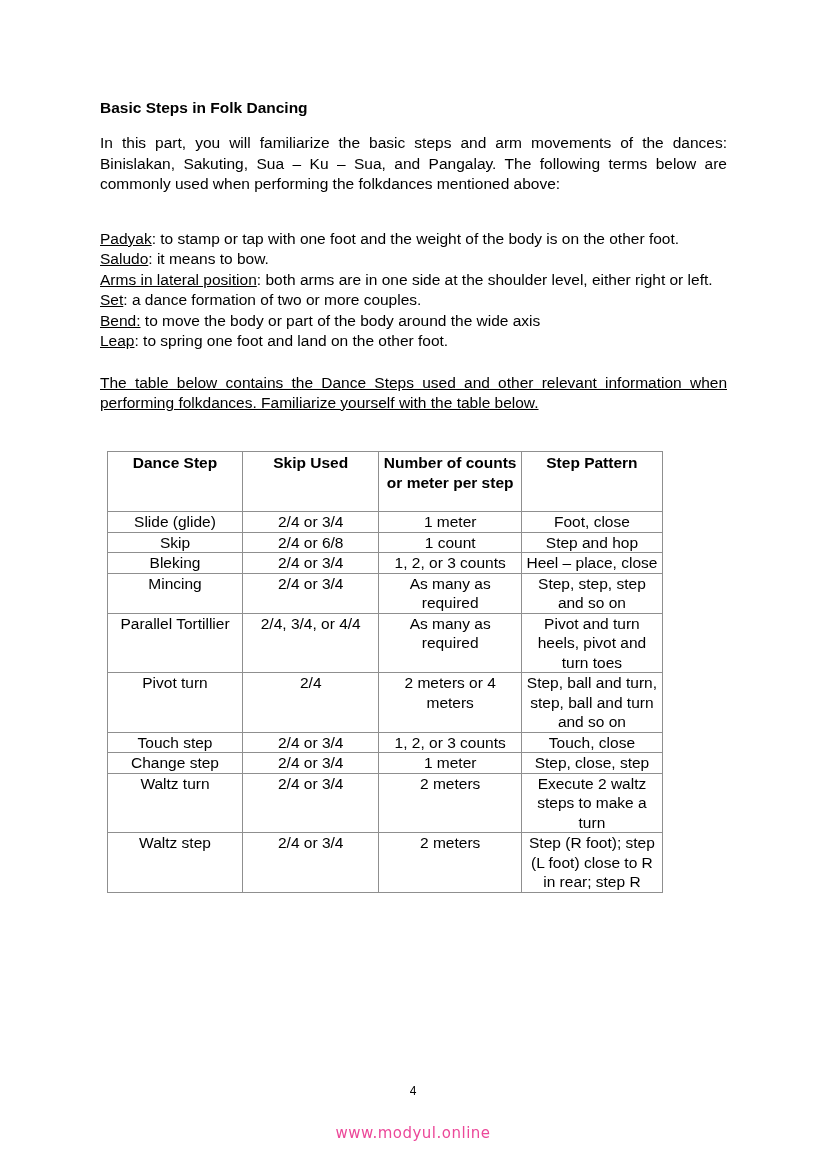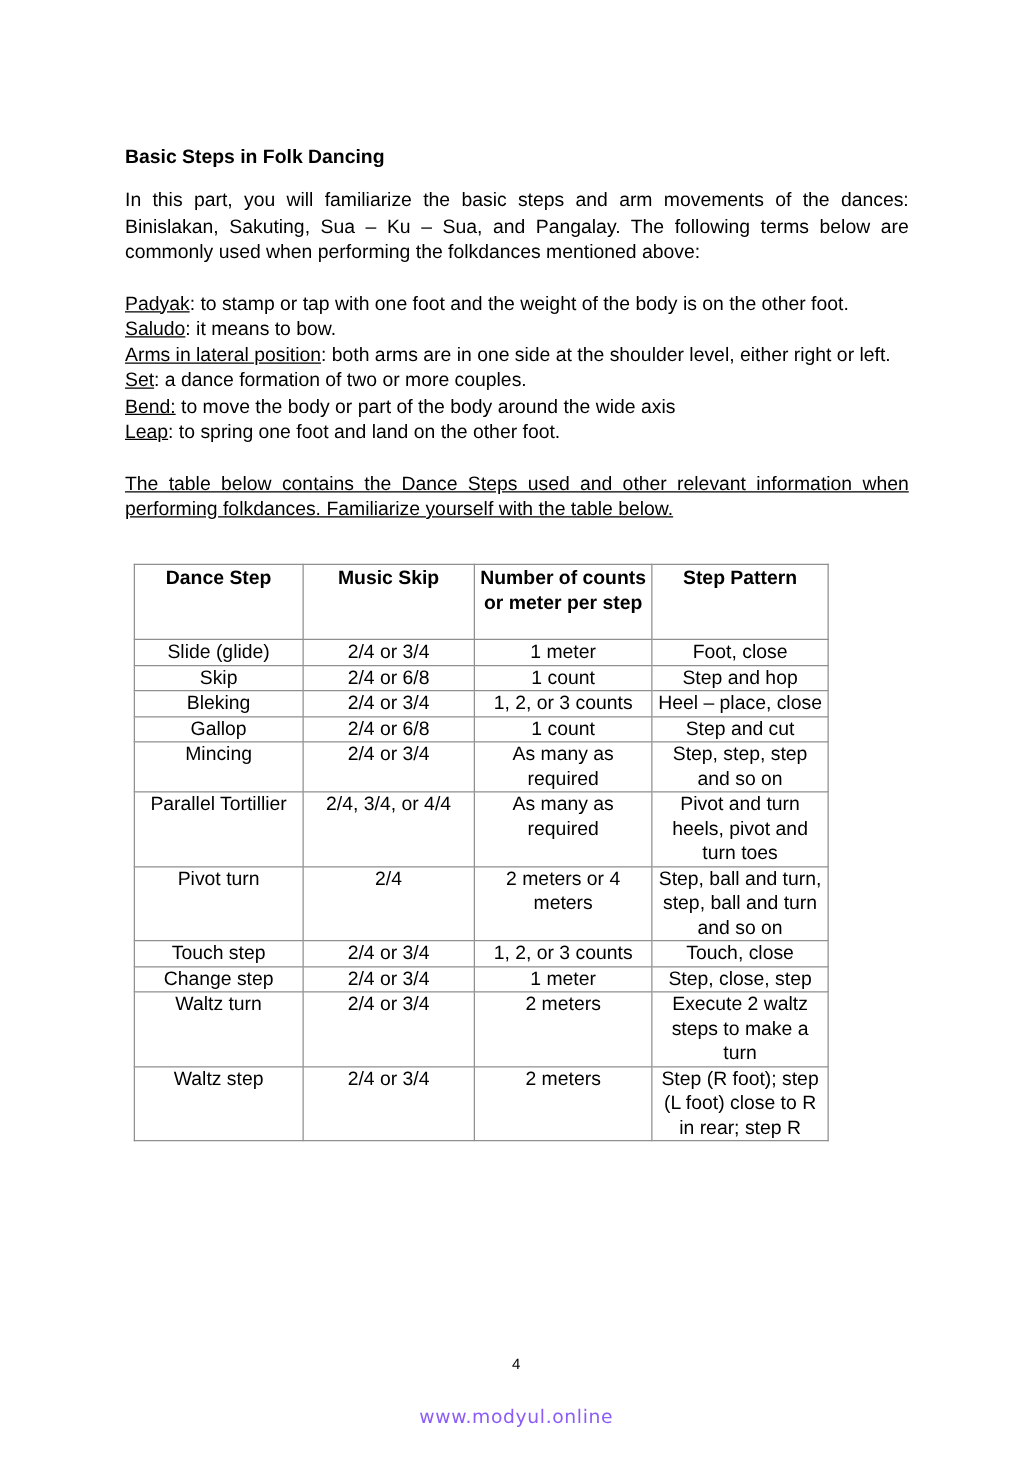--- a/index.html
+++ b/index.html
@@ -1,37 +1,37 @@
 <!DOCTYPE html>
 <html><head>
   <meta charset="utf-8">
   <style>
     html, body { margin: 0; padding: 0; background: #ffffff; }
     body { width: 826px; height: 1169px; position: relative; overflow: hidden;
            font-family: "Liberation Sans", sans-serif; color: #000; }
-    .page { position: absolute; left: 100px; top: 116px; width: 627px; }
+    .page { position: absolute; left: 100px; top: 98px; width: 627px; }
     .title { font-weight: bold; font-size: 15.5px; line-height: 20px; margin: 0; }
     p { margin: 0; font-size: 15.5px; line-height: 20.5px; text-align: justify; }
     .intro { margin-top: 15px; }
-    .terms { margin-top: 21px; }
+    .terms { margin-top: 34px; }
     .term-line { font-size: 15.5px; line-height: 20.5px; }
     .term-name { text-decoration: underline; }
     .table-intro { margin-top: 21px; text-decoration: underline; }
     table { position: absolute; left: 107px; top: 451px; width: 556px;
             border-collapse: collapse; font-size: 15.5px; }
     td, th { border: 1px solid #8f8f8f; vertical-align: top; text-align: center;
              padding: 0 2px; line-height: 19.5px; }
     th { font-weight: bold; height: 58px; padding-top: 1px; }
     td.left { text-align: left; padding-left: 5px; }
     col.c1 { width: 150px; } col.c2 { width: 155px; }
     col.c3 { width: 158px; } col.c4 { width: 157px; }
     .pagenum { position: absolute; left: 0; width: 826px; top: 1084px;
                text-align: center; font-size: 12px; }
     .watermark { position: absolute; left: 0; width: 826px; top: 1124px;
-                 text-align: center; font-size: 15px; color: #8b5cf6; letter-spacing: 0.5px;
+                 text-align: center; font-size: 15px; color: #ec4899; letter-spacing: 0.5px;
                  font-family: "DejaVu Sans", sans-serif; }
   </style>
 </head>
 <body>
 
 <div class="page">
   <h1 class="title">Basic Steps in Folk Dancing</h1>
   <p class="intro">In this part, you will familiarize the basic steps and arm movements of the dances: Binislakan, Sakuting, Sua – Ku – Sua, and Pangalay. The following terms below are commonly used when performing the folkdances mentioned above:</p>
 
   <div class="terms">
@@ -49,21 +49,21 @@
 <table>
   <colgroup>
       <col class="c1">
       <col class="c2">
       <col class="c3">
       <col class="c4">
     </colgroup>
   <thead>
     <tr>
       <th>Dance Step</th>
-      <th>Music Skip</th>
+      <th>Skip Used</th>
       <th>Number of counts or meter per step</th>
       <th>Step Pattern</th>
     </tr>
   </thead>
   <tbody>
     <tr>
         <td>Slide (glide)</td>
         <td>2/4 or 3/4</td>
         <td>1 meter</td>
         <td>Foot, close</td>
@@ -72,26 +72,20 @@
         <td>Skip</td>
         <td>2/4 or 6/8</td>
         <td>1 count</td>
         <td>Step and hop</td>
       </tr>
     <tr>
         <td>Bleking</td>
         <td>2/4 or 3/4</td>
         <td>1, 2, or 3 counts</td>
         <td>Heel – place, close</td>
-      </tr>
-    <tr>
-        <td>Gallop</td>
-        <td>2/4 or 6/8</td>
-        <td>1 count</td>
-        <td>Step and cut</td>
       </tr>
     <tr>
         <td>Mincing</td>
         <td>2/4 or 3/4</td>
         <td>As many as required</td>
         <td>Step, step, step and so on</td>
       </tr>
     <tr>
         <td>Parallel Tortillier</td>
         <td>2/4, 3/4, or 4/4</td>

